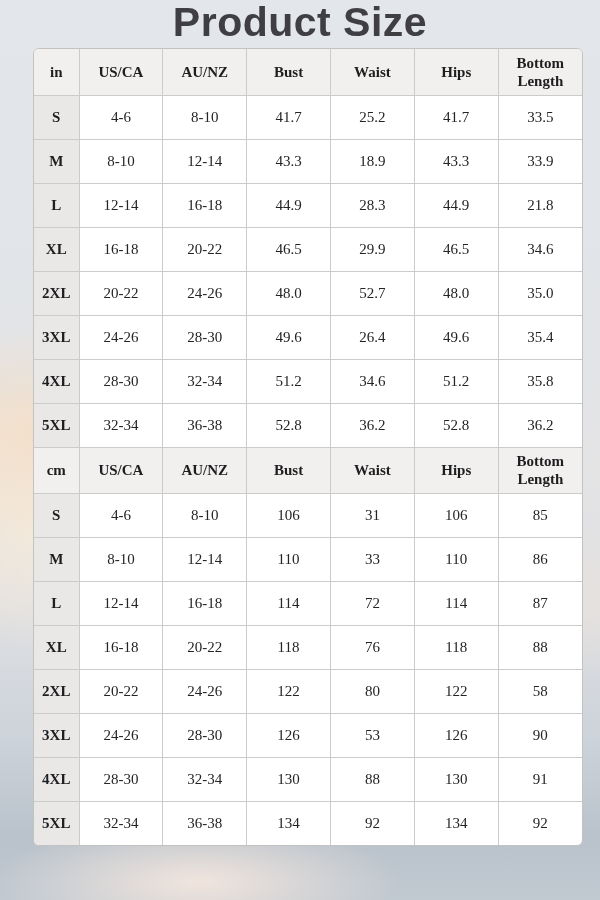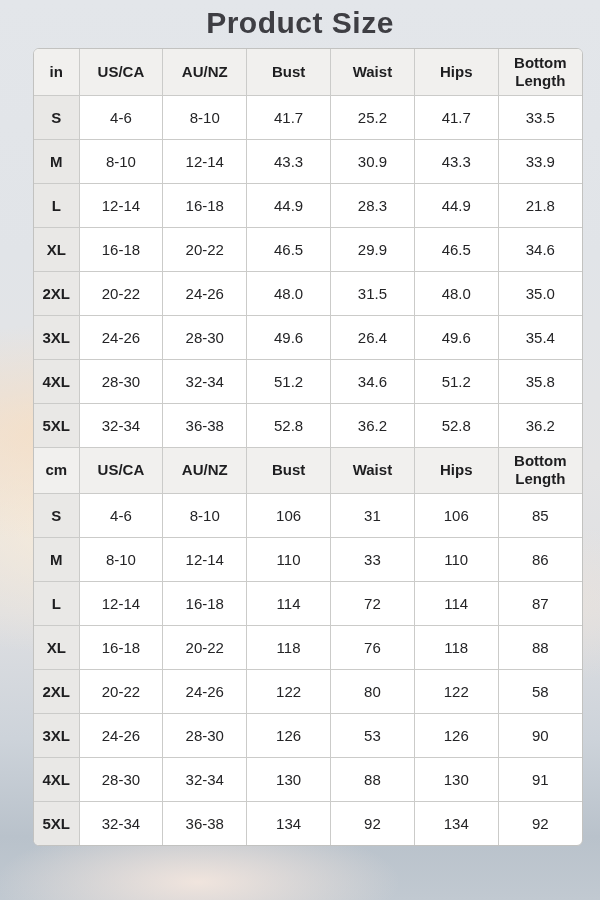--- a/index.html
+++ b/index.html
@@ -10,33 +10,34 @@
     background:
       radial-gradient(55% 16% at 10% 48%, rgba(246,222,196,0.85), rgba(246,222,196,0) 75%),
       radial-gradient(60% 20% at 16% 58%, rgba(250,236,216,0.9), rgba(250,236,216,0) 75%),
       radial-gradient(45% 9% at 33% 98%, rgba(243,230,222,0.95), rgba(243,230,222,0) 75%),
       radial-gradient(40% 12% at 88% 67%, rgba(240,228,216,0.55), rgba(240,228,216,0) 75%),
       linear-gradient(180deg, #e3e6ea 0%, #e1e4e8 28%, #e4e4e5 52%, #dedfe2 68%, #cdd3da 82%, #b9c2cb 93%, #c1c9d1 100%);
   }
   .title {
     padding-top: 1px;
     text-align: center;
-    font-size: 30px;
+    font-size: 41px;
     line-height: 43px;
     font-weight: 700;
     color: var(--title-color, #3e3e43);
     letter-spacing: 0.5px;
   }
   .table-wrap {
     width: 550px;
     margin: 4px 17px 0 33px;
     background: #ffffff;
     border: 1px solid #c2c2c0;
     border-radius: 6px;
     overflow: hidden;
+    font-family: Liberation Serif, serif;
   }
   table {
     width: 100%;
     border-collapse: collapse;
     table-layout: fixed;
   }
   col.c-size { width: 45px; }
   th, td {
     border: 1px solid #cbcbc9;
     text-align: center;
@@ -100,21 +101,21 @@
           <td>41.7</td>
           <td>25.2</td>
           <td>41.7</td>
           <td>33.5</td>
         </tr>
         <tr>
           <td class="size-col">M</td>
           <td>8-10</td>
           <td>12-14</td>
           <td>43.3</td>
-          <td>30.9</td>
+          <td>18.9</td>
           <td>43.3</td>
           <td>33.9</td>
         </tr>
         <tr>
           <td class="size-col">L</td>
           <td>12-14</td>
           <td>16-18</td>
           <td>44.9</td>
           <td>28.3</td>
           <td>44.9</td>
@@ -127,21 +128,21 @@
           <td>46.5</td>
           <td>29.9</td>
           <td>46.5</td>
           <td>34.6</td>
         </tr>
         <tr>
           <td class="size-col">2XL</td>
           <td>20-22</td>
           <td>24-26</td>
           <td>48.0</td>
-          <td>31.5</td>
+          <td>52.7</td>
           <td>48.0</td>
           <td>35.0</td>
         </tr>
         <tr>
           <td class="size-col">3XL</td>
           <td>24-26</td>
           <td>28-30</td>
           <td>49.6</td>
           <td>26.4</td>
           <td>49.6</td>

